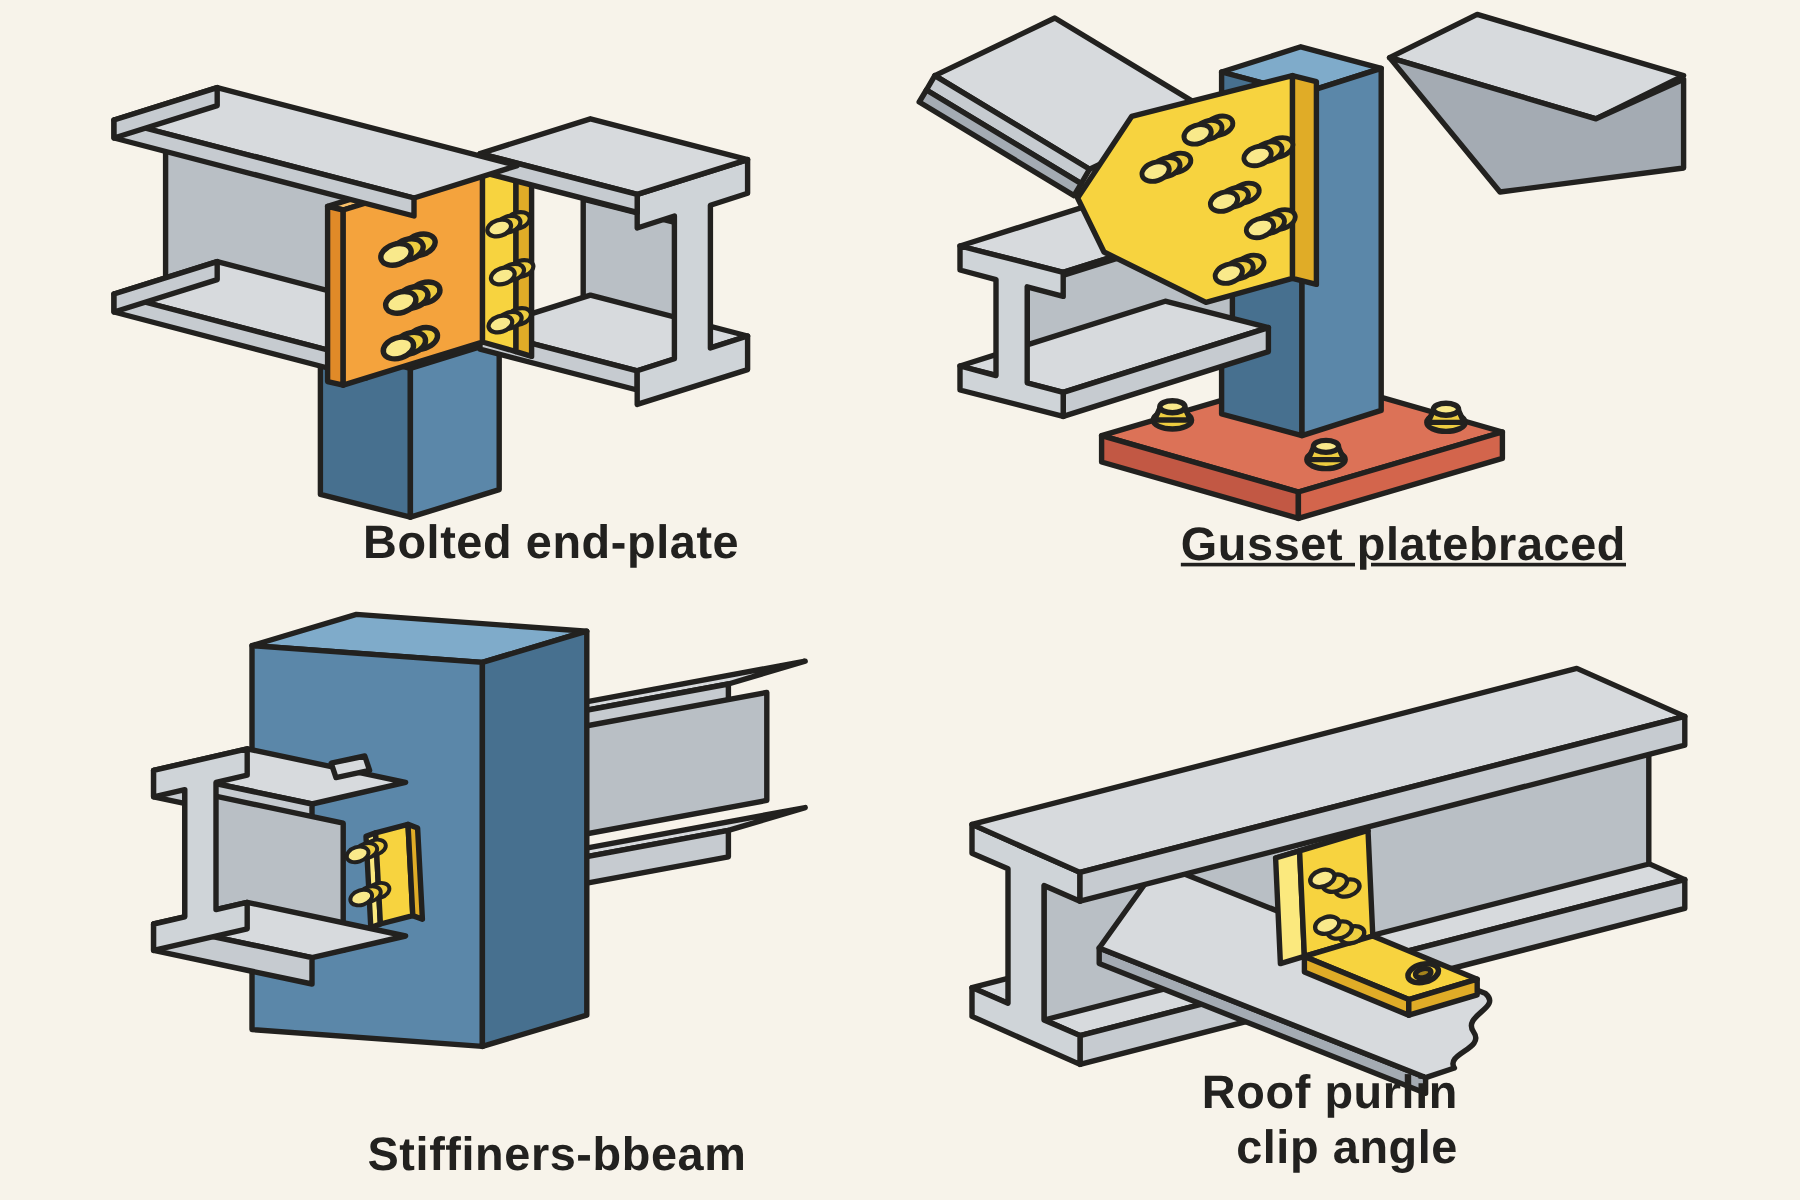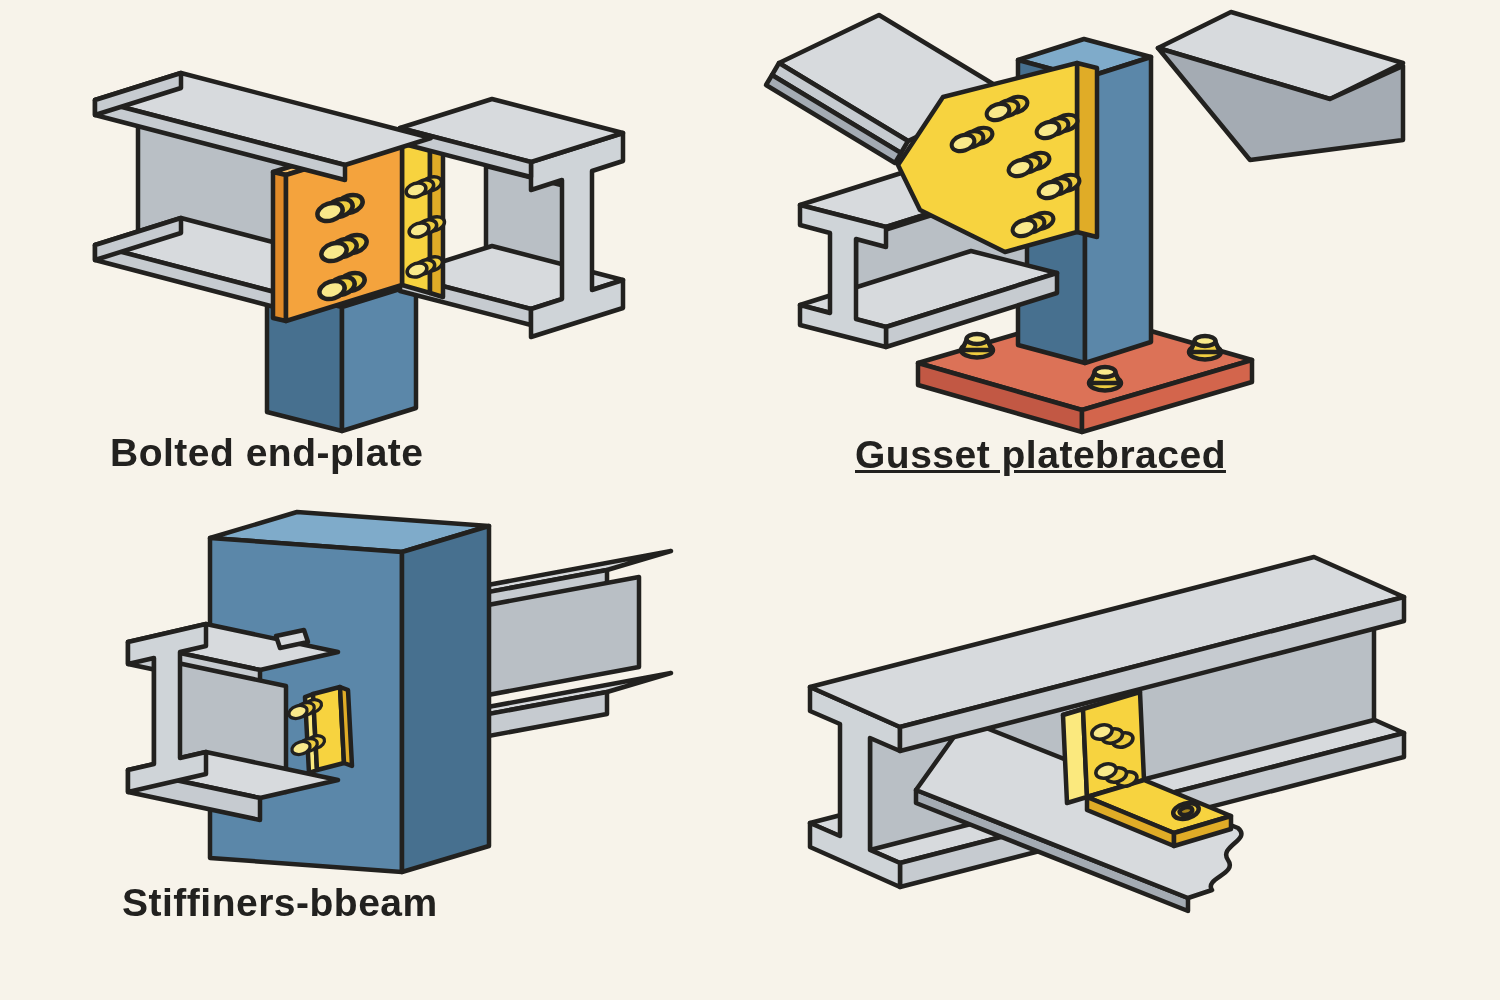--- a/index.html
+++ b/index.html
@@ -7,26 +7,26 @@
     width:1500px;height:1000px;overflow:hidden;
     background:var(--bg,#f7f3ea);
     font-family:"Liberation Sans",sans-serif;
   }
   #stage{position:relative;width:1500px;height:1000px;background:var(--bg,#f7f3ea);}
   #art{position:absolute;left:0;top:0;width:1500px;height:1000px;}
   .label{
     position:absolute;
     font-size:39px;font-weight:700;letter-spacing:.5px;
     color:var(--ink,#22211f);
-    text-align:left;line-height:1.17;
+    text-align:right;line-height:1.17;
     user-select:none;
   }
   #label-1{left:110px;top:430px;width:506px;}
   #label-2{left:855px;top:432px;width:500px;text-decoration:underline;}
-  #label-3{left:122px;top:880px;width:500px;}
+  #label-3{left:122px;top:940px;width:500px;}
   #label-4{left:935px;top:888px;width:280px;}
   svg polygon, svg path, svg ellipse{
     stroke:var(--ink,#22211f);
     stroke-width:4.5;
     stroke-linejoin:round;
     stroke-linecap:round;
   }
 </style>
 </head>
 <body>
@@ -206,14 +206,15 @@
       <g>
         <use href="#boltV" transform="translate(1102,732) scale(0.8)"></use>
         <use href="#boltV" transform="translate(1106,771) scale(0.8)"></use>
       </g>
     </g>
   </svg>
 
   <div class="label" id="label-1">Bolted end-plate</div>
   <div class="label" id="label-2">Gusset platebraced</div>
   <div class="label" id="label-3">Stiffiners-bbeam</div>
+  <div class="label" id="label-4">Roof purlin clip angle</div>
 
 </div>
 
 </body></html>

